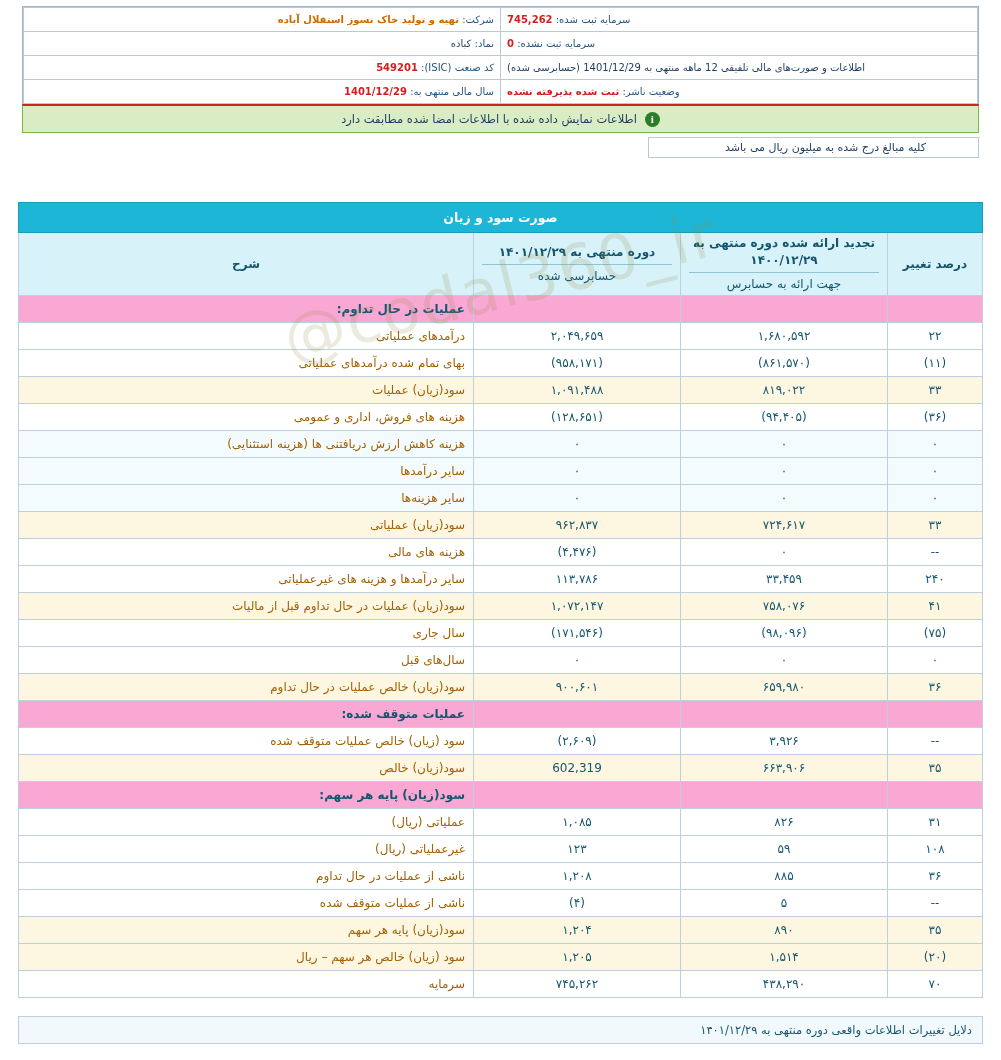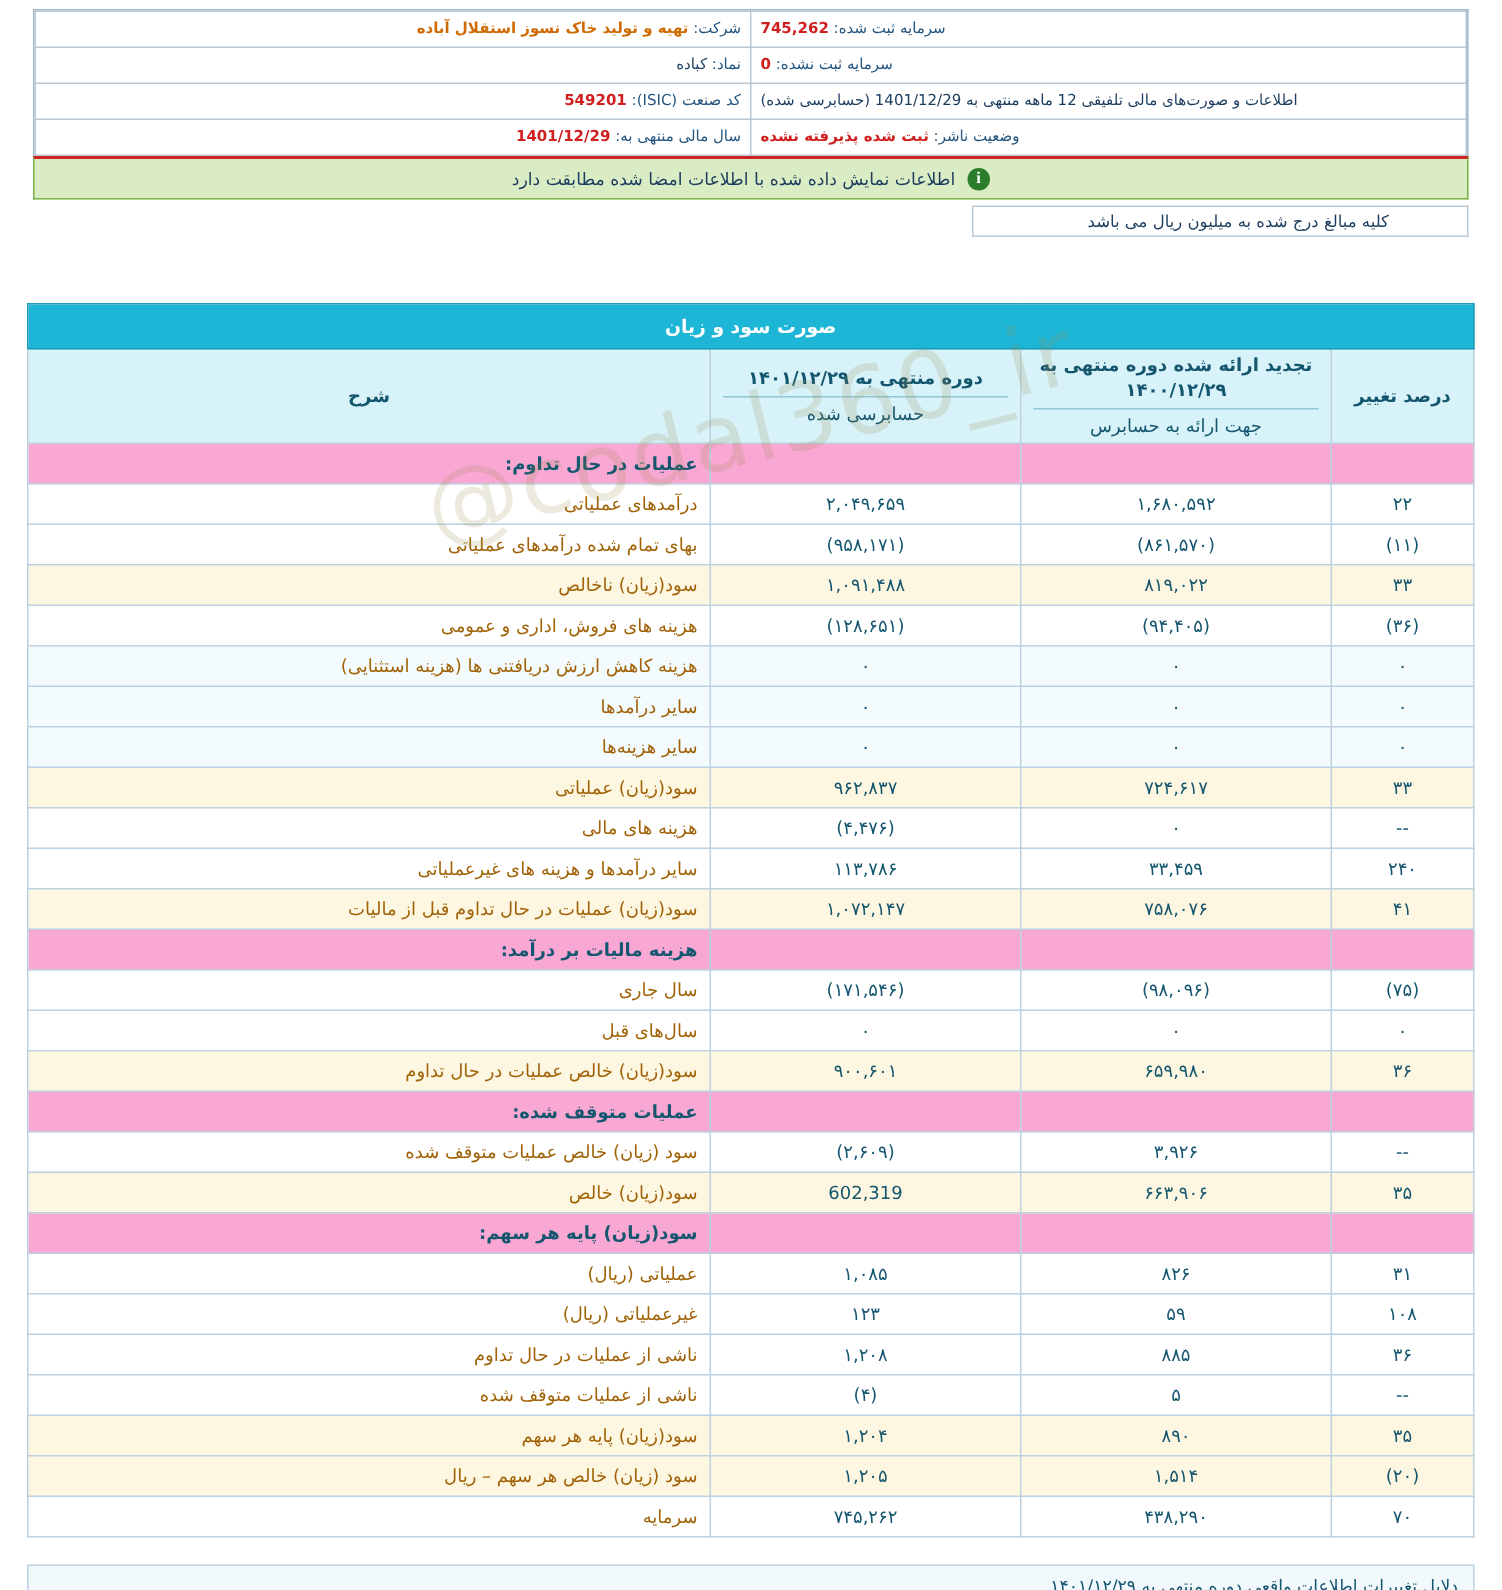--- a/index.html
+++ b/index.html
@@ -274,21 +274,21 @@
     <tr class="normal">
       <td class="pct neg">(۱۱)</td>
       <td class="num neg">(۸۶۱,۵۷۰)</td>
       <td class="num neg">(۹۵۸,۱۷۱)</td>
       <td class="desc">بهای تمام شده درآمدهای عملیاتی</td>
     </tr>
     <tr class="sum">
       <td class="pct">۳۳</td>
       <td class="num">۸۱۹,۰۲۲</td>
       <td class="num">۱,۰۹۱,۴۸۸</td>
-      <td class="desc">سود(زیان) ناخالص</td>
+      <td class="desc">سود(زیان) عملیات</td>
     </tr>
     <tr class="normal">
       <td class="pct neg">(۳۶)</td>
       <td class="num neg">(۹۴,۴۰۵)</td>
       <td class="num neg">(۱۲۸,۶۵۱)</td>
       <td class="desc">هزینه های فروش، اداری و عمومی</td>
     </tr>
     <tr class="alt">
       <td class="pct">۰</td>
       <td class="num">۰</td>
@@ -324,26 +324,20 @@
       <td class="num">۳۳,۴۵۹</td>
       <td class="num">۱۱۳,۷۸۶</td>
       <td class="desc">سایر درآمدها و هزینه های غیرعملیاتی</td>
     </tr>
     <tr class="sum">
       <td class="pct">۴۱</td>
       <td class="num">۷۵۸,۰۷۶</td>
       <td class="num">۱,۰۷۲,۱۴۷</td>
       <td class="desc">سود(زیان) عملیات در حال تداوم قبل از مالیات</td>
     </tr>
-    <tr class="section">
-      <td class="pct"></td>
-      <td class="num"></td>
-      <td class="num"></td>
-      <td class="desc">هزینه مالیات بر درآمد:</td>
-    </tr>
     <tr class="normal">
       <td class="pct neg">(۷۵)</td>
       <td class="num neg">(۹۸,۰۹۶)</td>
       <td class="num neg">(۱۷۱,۵۴۶)</td>
       <td class="desc">سال جاری</td>
     </tr>
     <tr class="normal">
       <td class="pct">۰</td>
       <td class="num">۰</td>
       <td class="num">۰</td>

